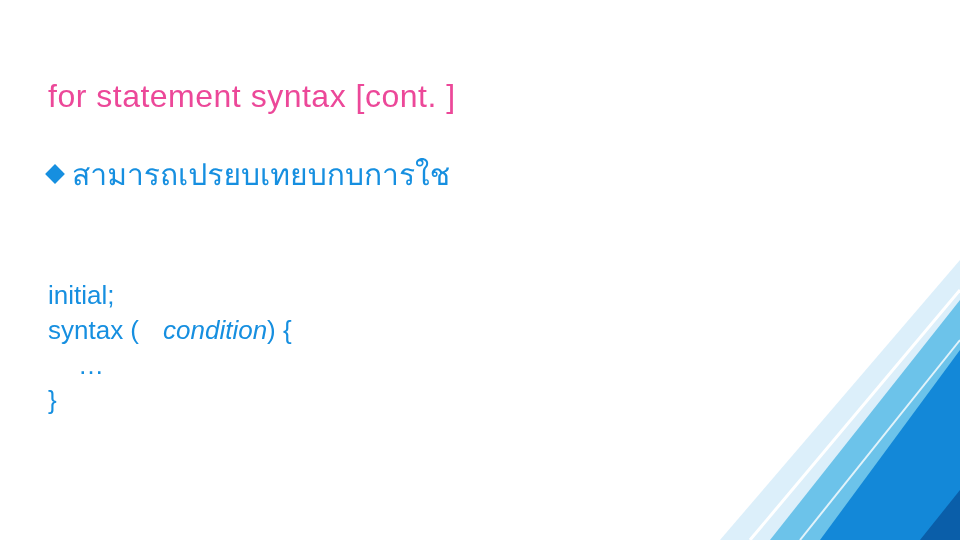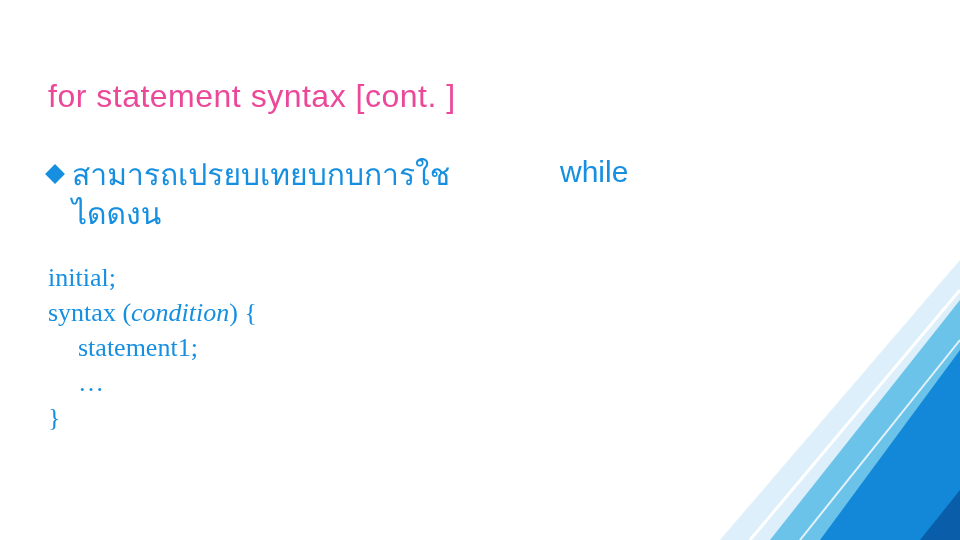--- a/index.html
+++ b/index.html
@@ -40,29 +40,29 @@
   }
   .while-word {
     position: absolute;
     top: 155px;
     left: 560px;
     font-size: 30px;
     color: #168fe0;
   }
   .code {
     position: absolute;
-    top: 260px;
+    top: 278px;
     left: 48px;
     font-size: 26px;
     line-height: 1.35;
     color: #168fe0;
-    font-family: Liberation Serif, serif;
+    font-family: Liberation Sans, sans-serif;
   }
   .code .indent { padding-left: 30px; display: block; }
-  .code .italic { font-style: italic; }
+  .code .italic { font-style: italic; margin-left: 24px; }
   .pagenum {
     position: absolute;
     right: 66px;
     bottom: 34px;
     font-size: 18px;
     color: #1f5aa3;
   }
   
   .deco { position: absolute; right: 0; bottom: 0; width: 300px; height: 280px; pointer-events: none; }
   .deco svg { width: 100%; height: 100%; display: block; }
@@ -71,32 +71,29 @@
 <body>
 
 <div class="slide">
 
   <div class="title">for statement syntax [cont. ]</div>
 
   <div class="bullet-row">
     <div class="diamond"></div>
     <div class="bullet-text">
       <span>สามารถเปรยบเทยบกบการใช</span><br>
-      <span>ไดดงน</span>
     </div>
   </div>
 
-  <div class="while-word">while</div>
 
   <div class="code">
     <div>initial;</div>
     <div>
       <span>syntax (</span><span class="italic">condition</span><span>)  {</span>
     </div>
-    <span class="indent">statement1;</span>
     <span class="indent">…</span>
     <div>}</div>
   </div>
 
   <div class="pagenum">18</div>
 
   <div class="deco">
     <svg viewBox="0 0 300 280">
       <polygon points="300,0 300,280 60,280" fill="#d6ecf9" opacity="0.85"></polygon>
       <polygon points="300,40 300,280 110,280" fill="#6cc3ea"></polygon>

